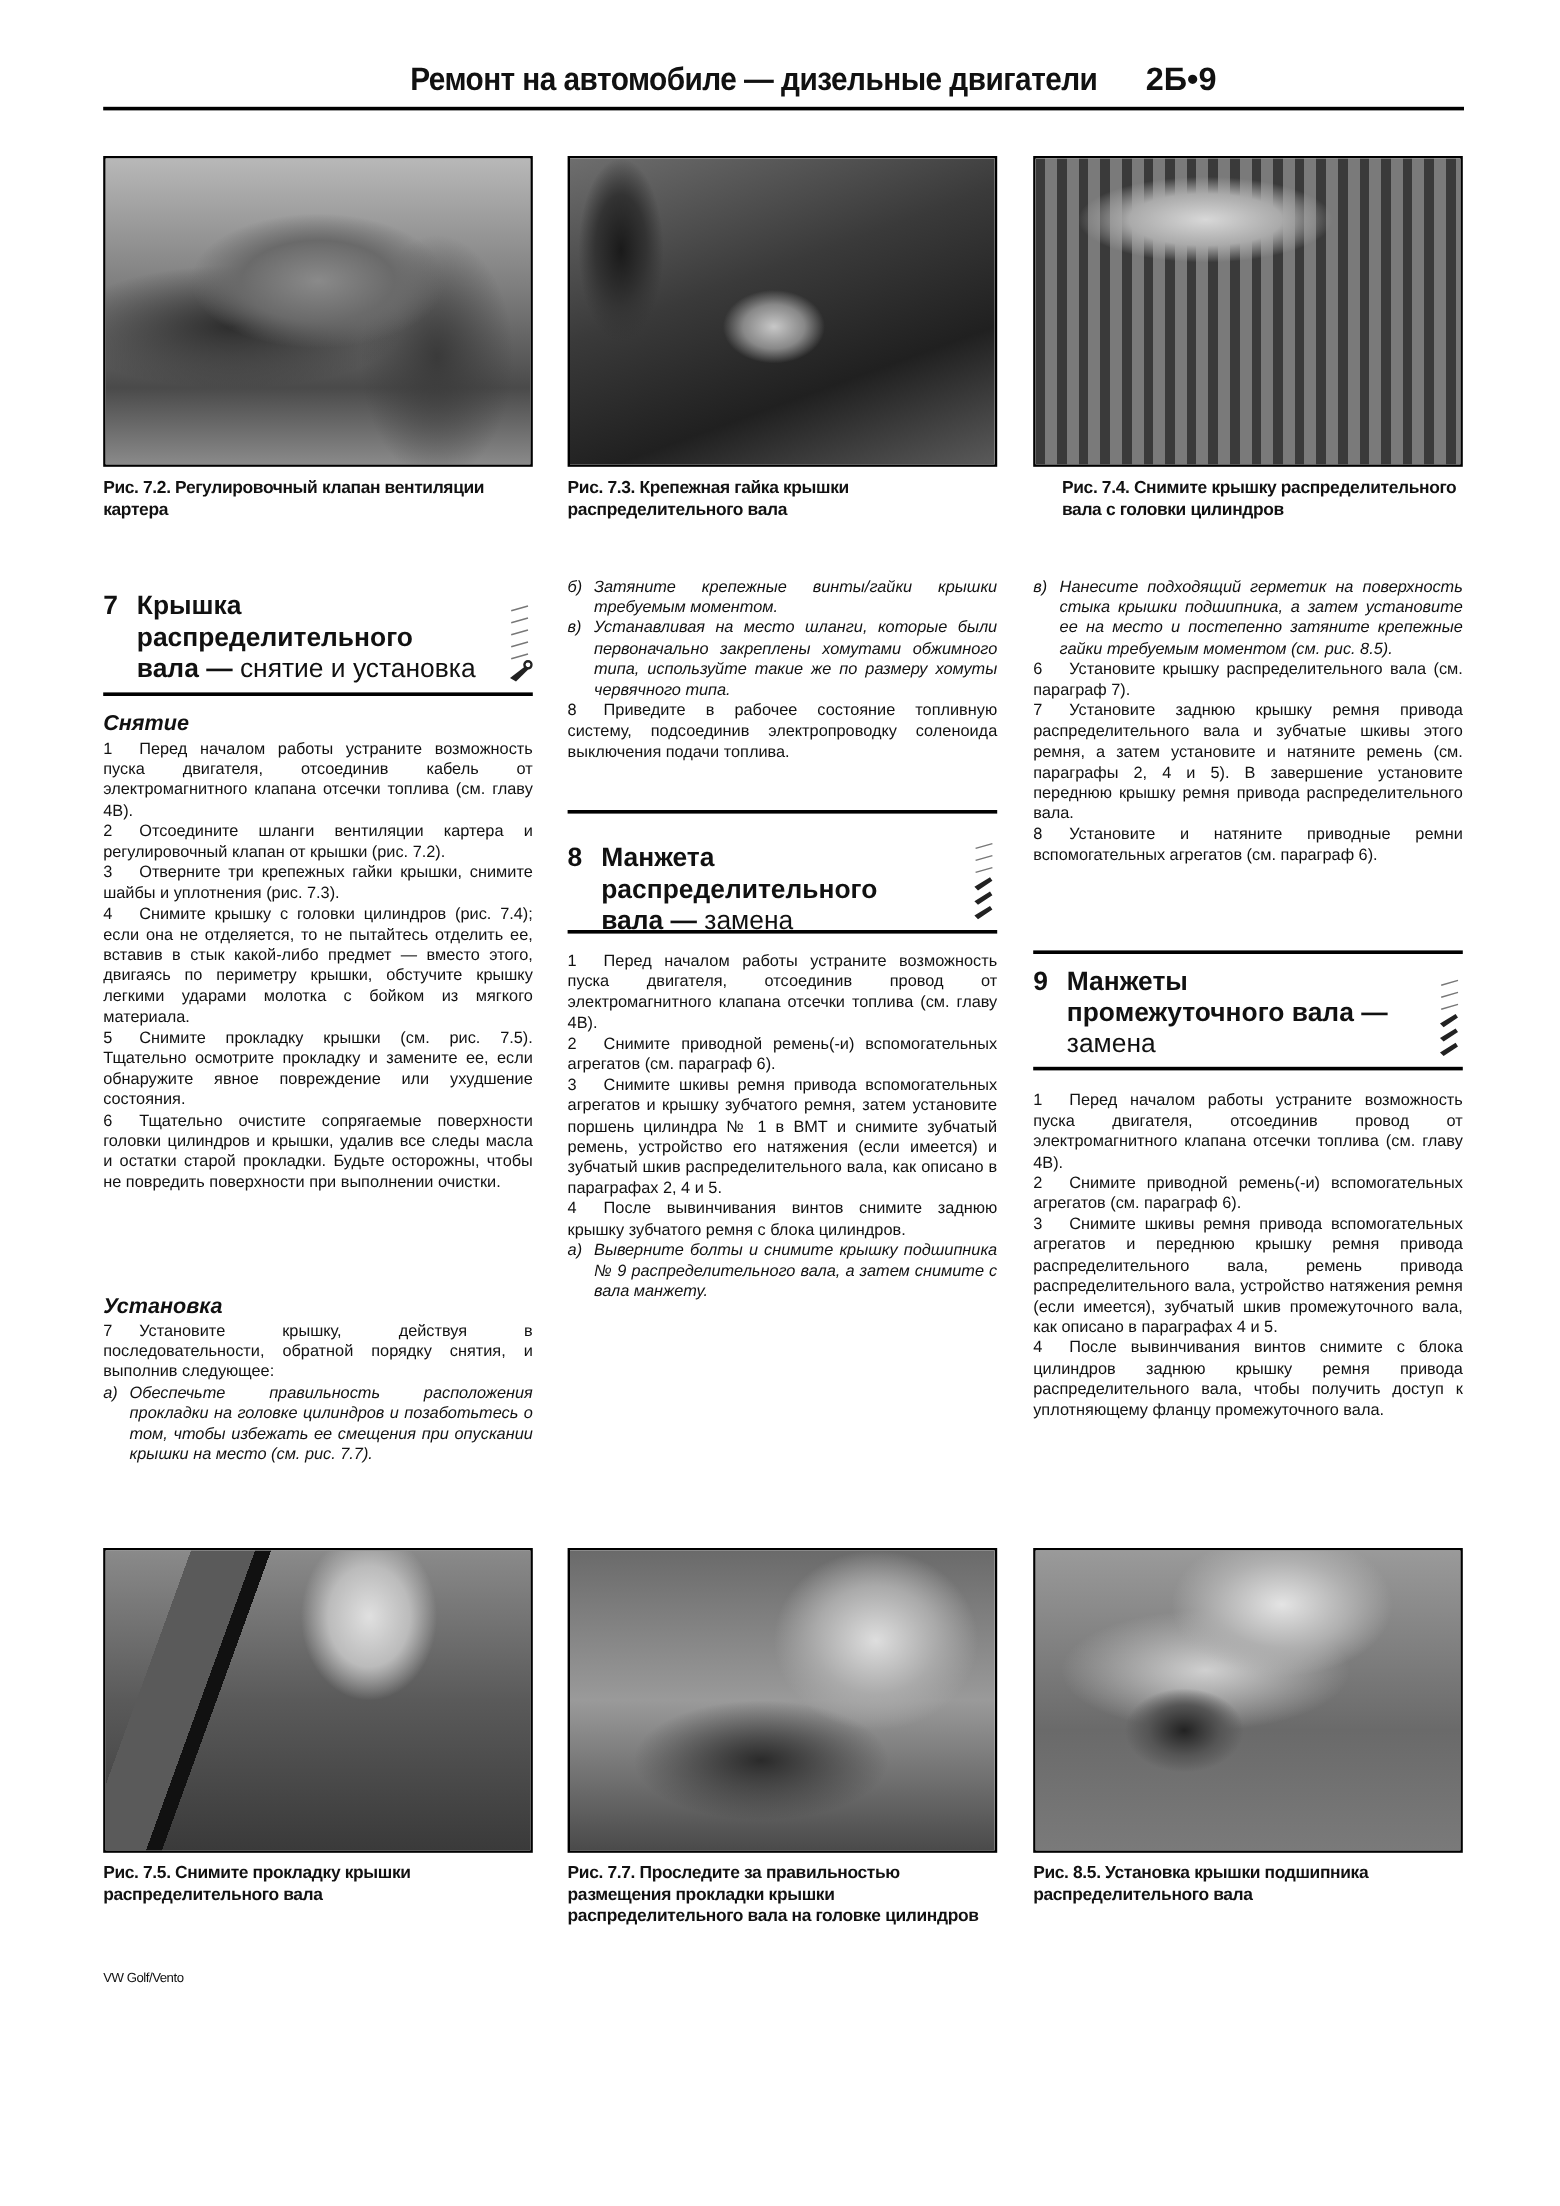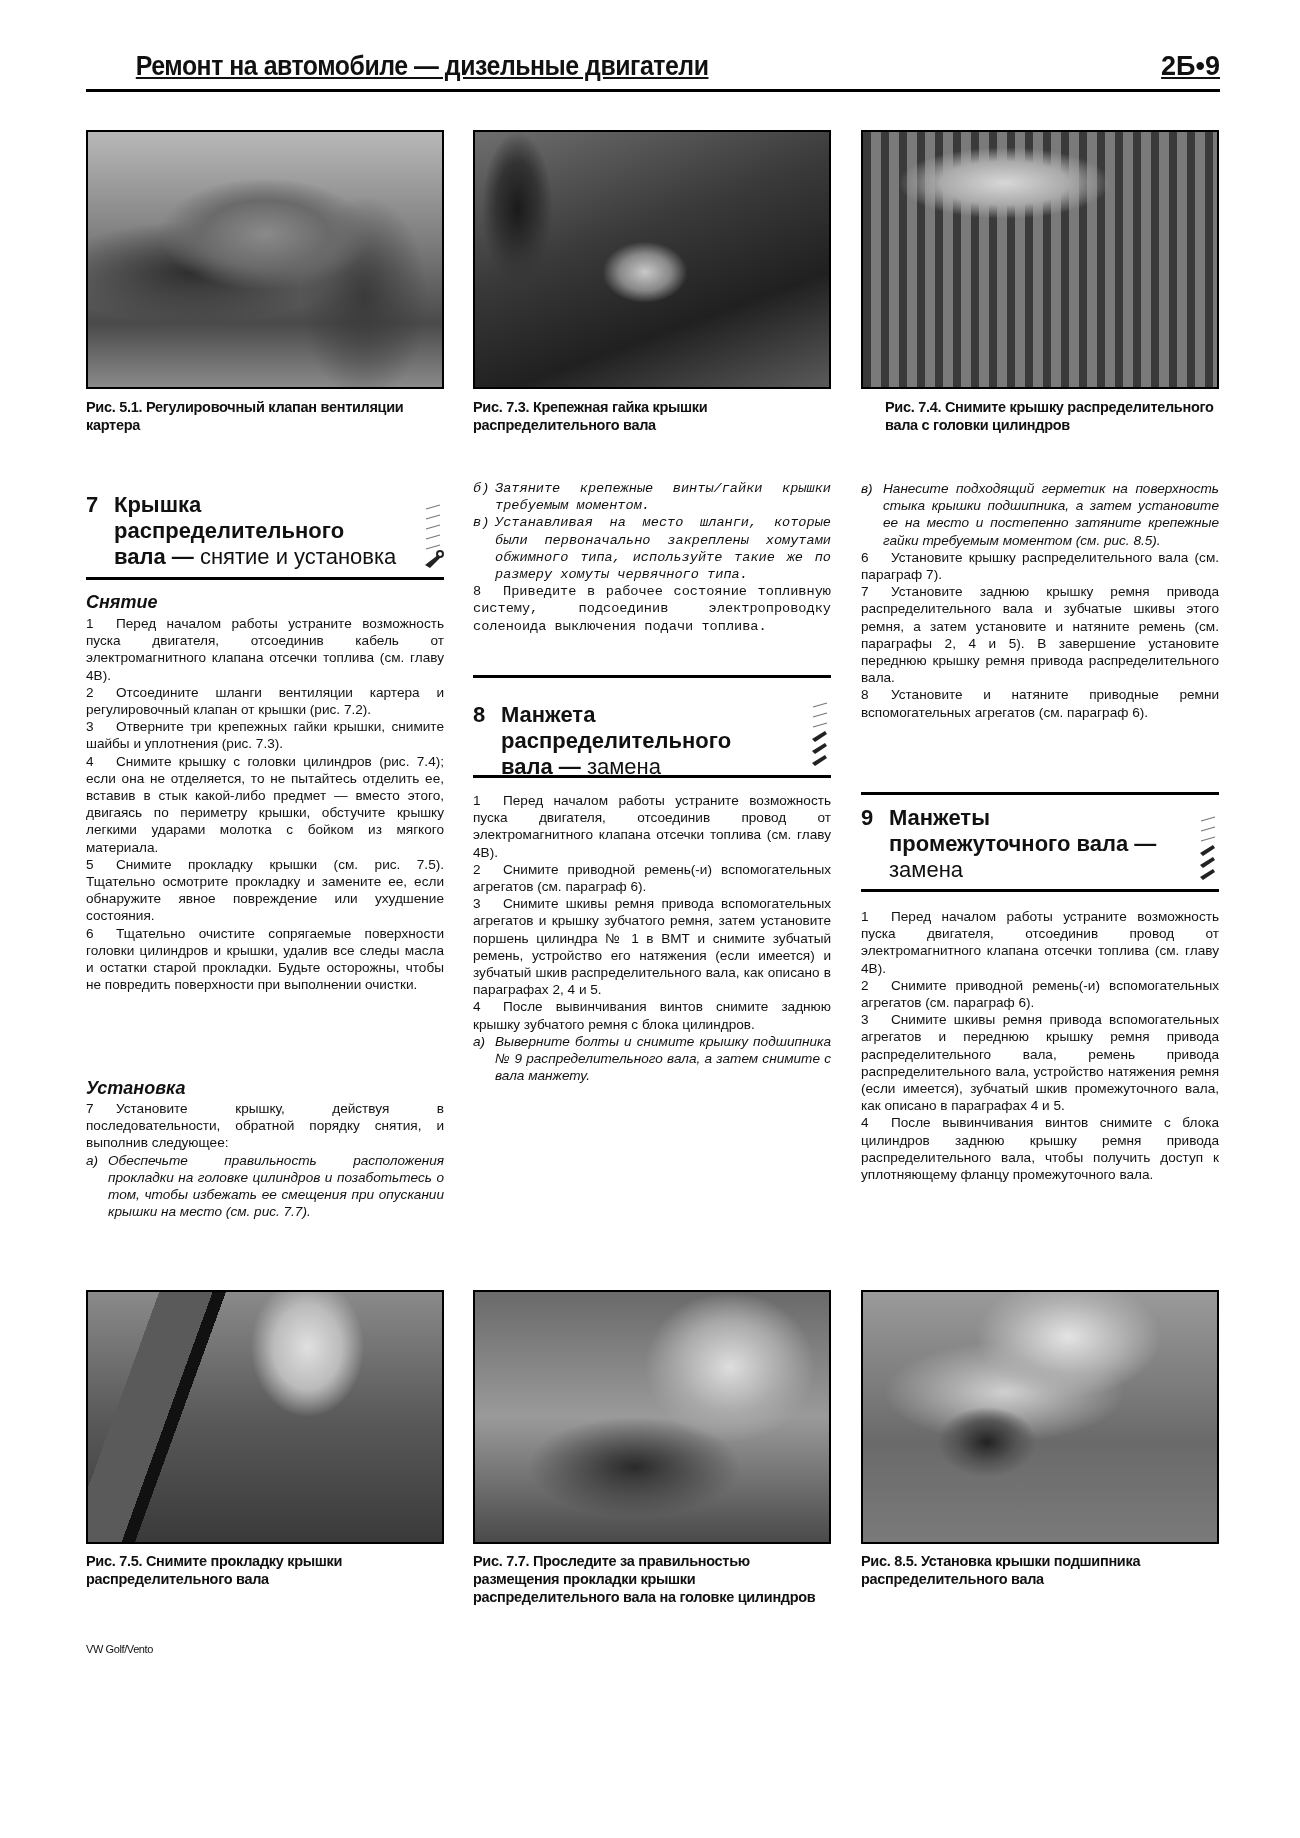--- a/index.html
+++ b/index.html
@@ -6,23 +6,22 @@
   html, body { width: 1300px; height: 1838px; background: #ffffff; }
   body {
     position: relative;
     font-family: "Liberation Sans", "DejaVu Sans", sans-serif;
     color: #111;
     overflow: hidden;
   }
   .header {
     position: absolute; left: 86px; top: 40px; width: 1134px; height: 52px;
     border-bottom: 3px solid #000;
-    display: flex; justify-content: space-between; align-items: flex-end;
+    display: flex; justify-content: center; align-items: flex-end;
     padding-bottom: 7px;
-    text-decoration: underline;
   }
   .header-title { font-size: 27px; font-weight: bold; letter-spacing: -0.5px; transform: scaleX(0.92); transform-origin: right bottom; }
   .header-page { font-size: 27px; font-weight: bold; margin-left: 40px; }
 
   .photo {
     position: absolute; width: 358px; border: 2px solid #000;
     overflow: hidden;
   }
   .photo-inner { width: 100%; height: 100%; }
   .ph1 { background:
@@ -102,21 +101,21 @@
 <div class="photo" style="left:86px; top:130px; height:259px;">
     <div class="photo-inner ph1"></div>
   </div>
 <div class="photo" style="left:473px; top:130px; height:259px;">
     <div class="photo-inner ph2"></div>
   </div>
 <div class="photo" style="left:861px; top:130px; height:259px;">
     <div class="photo-inner ph3"></div>
   </div>
 
-<div class="caption" style="left:86px; top:398px;">Рис. 5.1. Регулировочный клапан вентиляции картера</div>
+<div class="caption" style="left:86px; top:398px;">Рис. 7.2. Регулировочный клапан вентиляции картера</div>
 <div class="caption" style="left:473px; top:398px;">Рис. 7.3. Крепежная гайка крышки распределительного вала</div>
 <div class="caption" style="left:861px; top:398px;margin-left:24px;">Рис. 7.4. Снимите крышку распределительного вала с головки цилиндров</div>
 
 <div class="section-head top-rule" style="left:86px; top:480px; height:100px; padding-top:12px; border-top:none;">
   <div class="section-title">
     <span class="line first"><span class="num">7</span><span>Крышка</span></span>
     <span class="line">распределительного</span>
     <span class="line"><span>вала —</span><span class="light"> снятие и установка</span></span>
   </div>
   <svg class="tool-icon" viewBox="0 0 22 70">
@@ -137,21 +136,21 @@
   <p class="para"><span class="n">5</span><span>Снимите прокладку крышки (см. рис. 7.5). Тщательно осмотрите прокладку и замените ее, если обнаружите явное повреждение или ухудшение состояния.</span></p>
   <p class="para"><span class="n">6</span><span>Тщательно очистите сопрягаемые поверхности головки цилиндров и крышки, удалив все следы масла и остатки старой прокладки. Будьте осторожны, чтобы не повредить поверхности при выполнении очистки.</span></p>
 </div>
 
 <div class="subhead" style="left:86px; top:1078px;">Установка</div>
 <div class="text" style="left:86px; top:1100px;">
   <p class="para"><span class="n">7</span><span>Установите крышку, действуя в последовательности, обратной порядку снятия, и выполнив следующее:</span></p>
   <p class="para sub"><span class="l">а)</span><span>Обеспечьте правильность расположения прокладки на головке цилиндров и позаботьтесь о том, чтобы избежать ее смещения при опускании крышки на место (см. рис. 7.7).</span></p>
 </div>
 
-<div class="text" style="left:473px; top:480px;font-family:Liberation Mono, monospace;">
+<div class="text" style="left:473px; top:480px;">
   <p class="para sub"><span class="l">б)</span><span>Затяните крепежные винты/гайки крышки требуемым моментом.</span></p>
   <p class="para sub"><span class="l">в)</span><span>Устанавливая на место шланги, которые были первоначально закреплены хомутами обжимного типа, используйте такие же по размеру хомуты червячного типа.</span></p>
   <p class="para"><span class="n">8</span><span>Приведите в рабочее состояние топливную систему, подсоединив электропроводку соленоида выключения подачи топлива.</span></p>
 </div>
 
 <div class="section-head" style="left:473px; top:675px; height:103px; padding-top:24px; border-top:3px solid #000;">
   <div class="section-title">
     <span class="line first"><span class="num">8</span><span>Манжета</span></span>
     <span class="line">распределительного</span>
     <span class="line"><span>вала —</span><span class="light"> замена</span></span>

